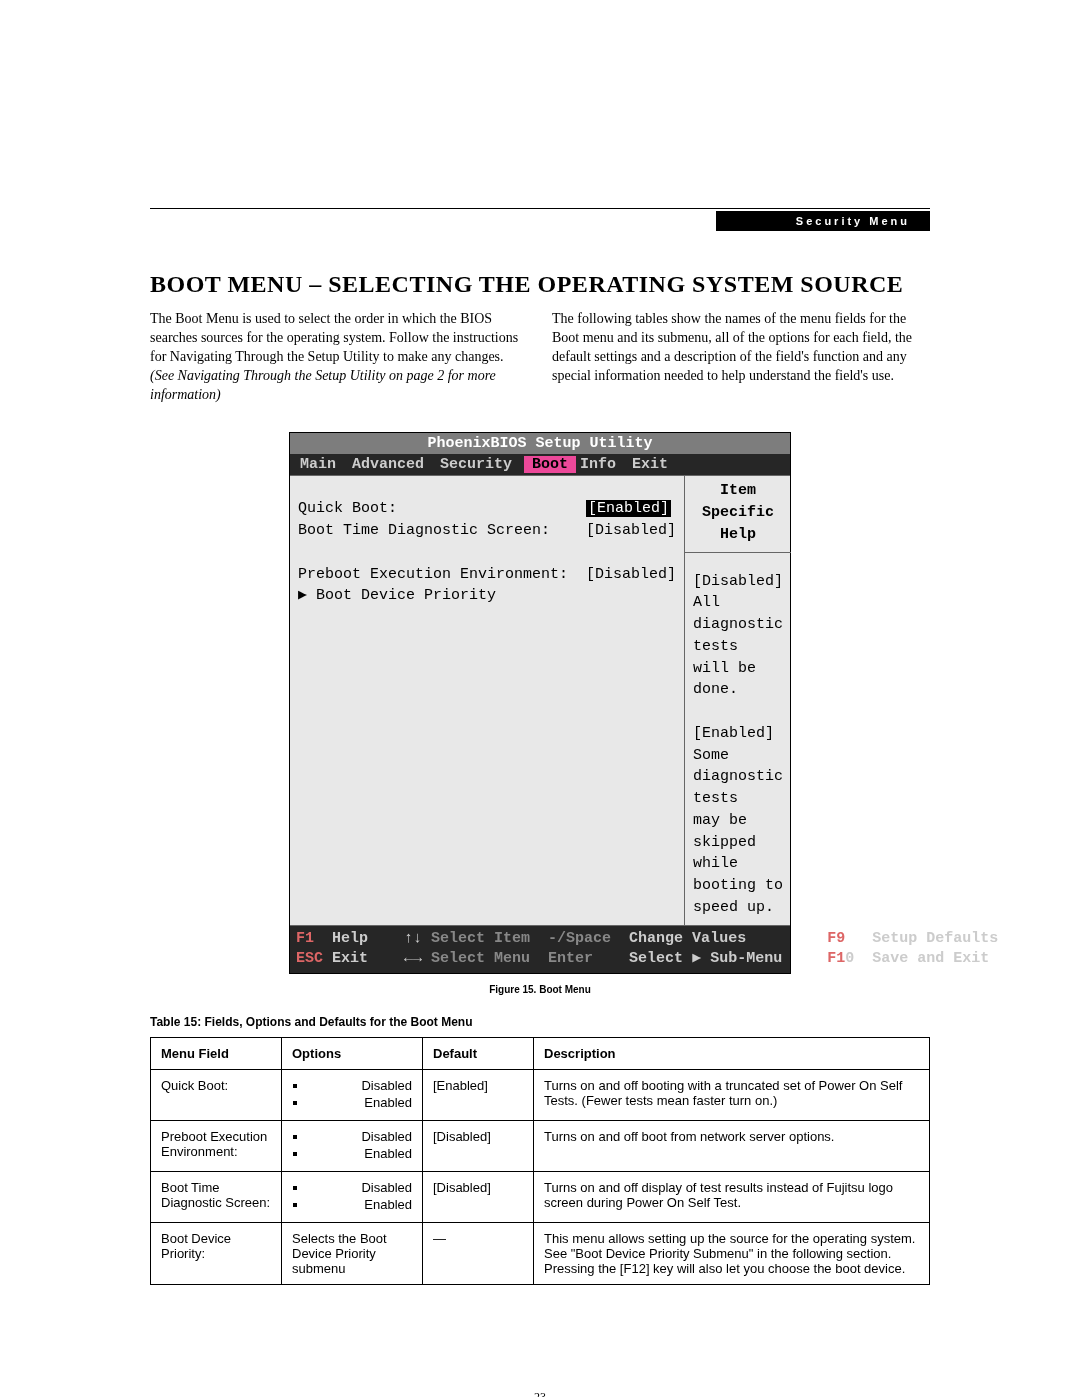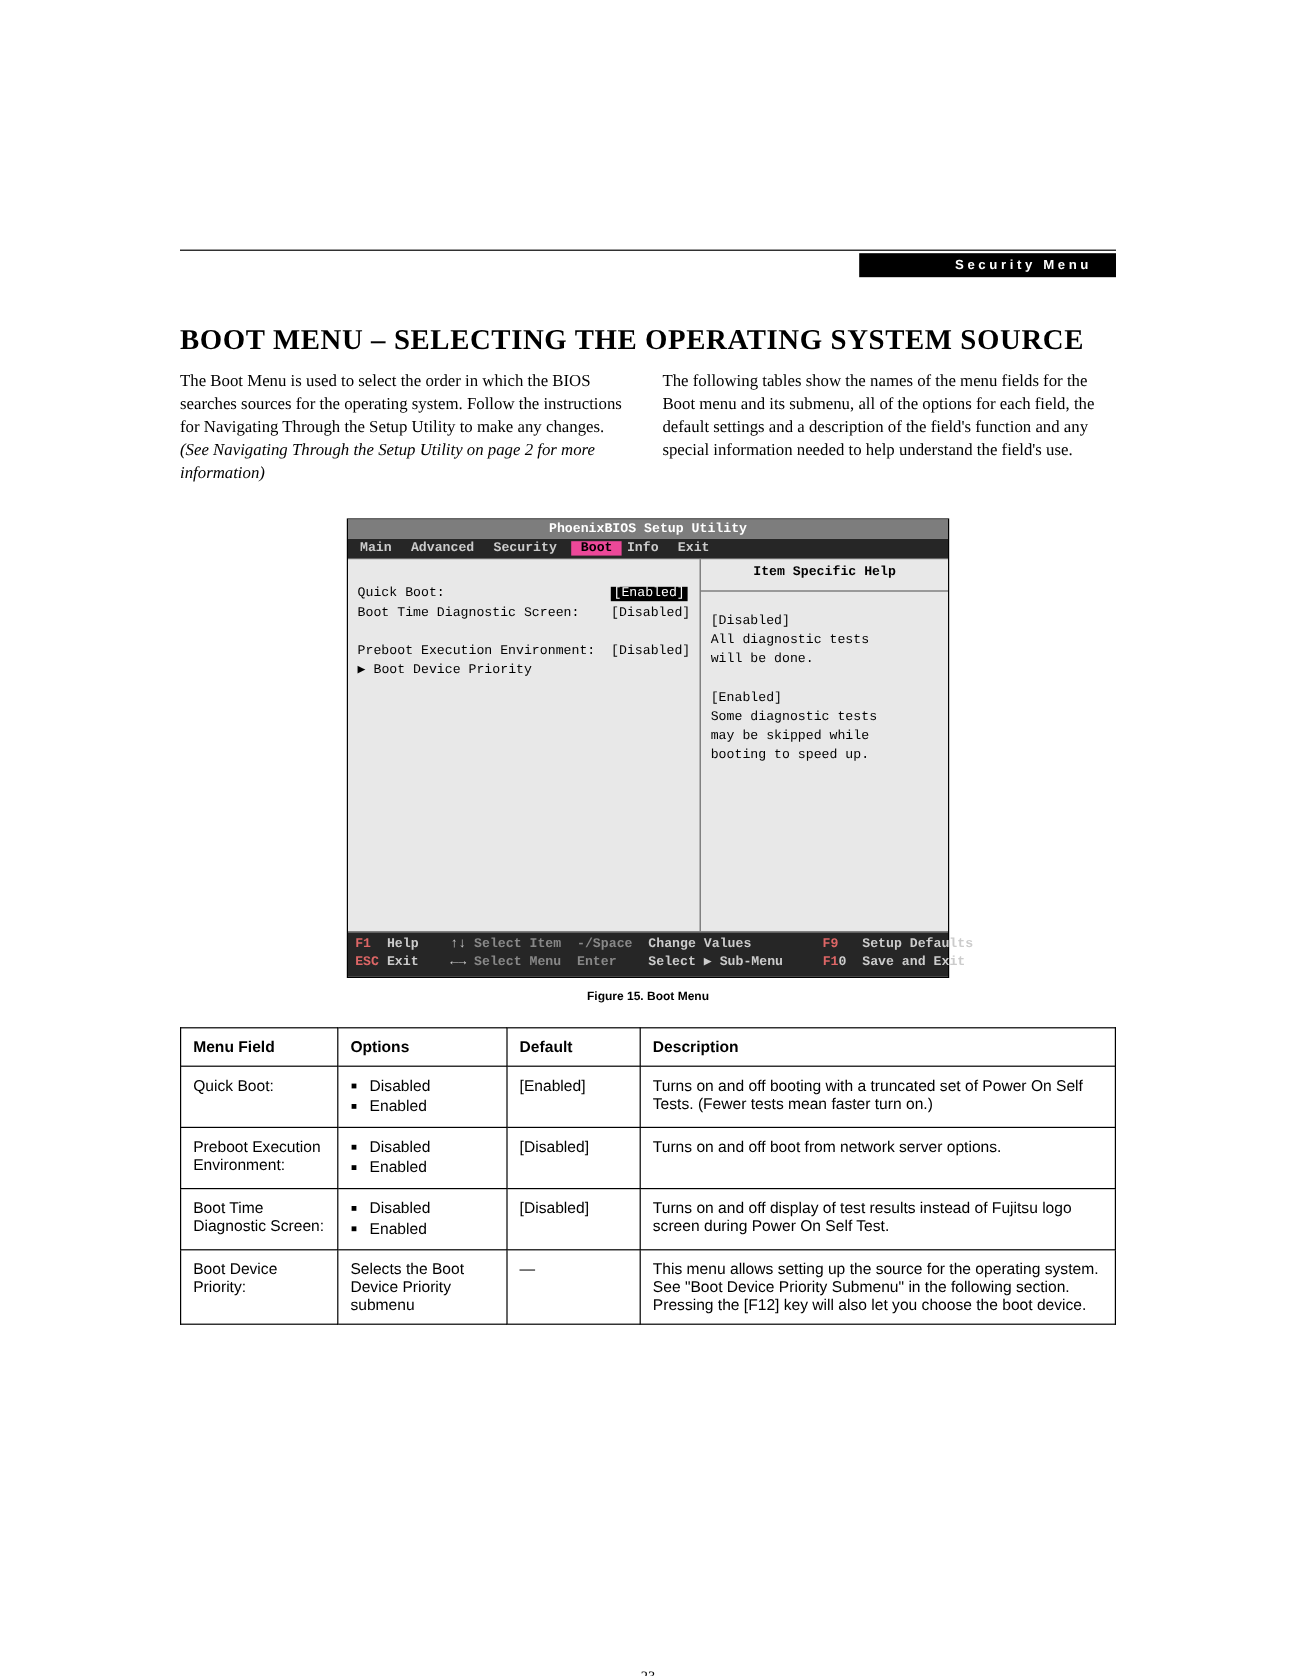--- a/index.html
+++ b/index.html
@@ -51,21 +51,21 @@
     margin-bottom: 28px;
   }
   .intro-cols > div { flex: 1; }
   .intro-ital { font-style: italic; }
 
   
   .bios-wrap {
     width: 500px;
     margin: 0 auto 10px auto;
     font-family: "Courier New", monospace;
-    font-size: 11px;
+    font-size: 15px;
     border: 1px solid #000;
   }
   .bios-title {
     background: #7d7d7d;
     color: #fff;
     text-align: center;
     padding: 2px 0;
     font-weight: bold;
   }
   .bios-tabs {
@@ -145,21 +145,21 @@
     text-align: left;
   }
   table.fields th {
     font-weight: bold;
   }
   table.fields td ul {
     list-style: square;
     margin: 0;
     padding-left: 16px;
   }
-  table.fields td ul li { margin: 0 0 2px 0; }
+  table.fields td ul li { margin: 0 0 2px 0; text-align: right; }
   .col-field { width: 110px; }
   .col-opts  { width: 120px; }
   .col-def   { width: 90px; }
 
   .pagenum {
     position: absolute;
     bottom: 40px;
     left: 0; right: 0;
     text-align: center;
     font-size: 12px;
@@ -217,20 +217,21 @@
       </div>
     </div>
     <div class="bios-footer">
       <div class="line" id="bf1"><span class="bf-red">F1</span>  Help    ↑↓ <span class="bf-dark">Select Item</span>  <span class="bf-dark">-/Space</span>  Change Values         <span class="bf-red">F9</span>   Setup Defaults</div>
       <div class="line" id="bf2"><span class="bf-red">ESC</span> Exit    ←→ <span class="bf-dark">Select Menu</span>  <span class="bf-dark">Enter</span>    Select ▶ Sub-Menu     <span class="bf-red">F1</span>0  Save and Exit</div>
     </div>
   </div>
 
   <div class="figcap">Figure 15.  Boot Menu</div>
 
+  <div class="tblcap">Table 15: Fields, Options and Defaults for the Boot Menu</div>
 
   <table class="fields">
     <thead>
         <tr id="tbl-head">
           <th class="col-field">Menu Field</th>
           <th class="col-opts">Options</th>
           <th class="col-def">Default</th>
           <th>Description</th>
         </tr>
       </thead>

